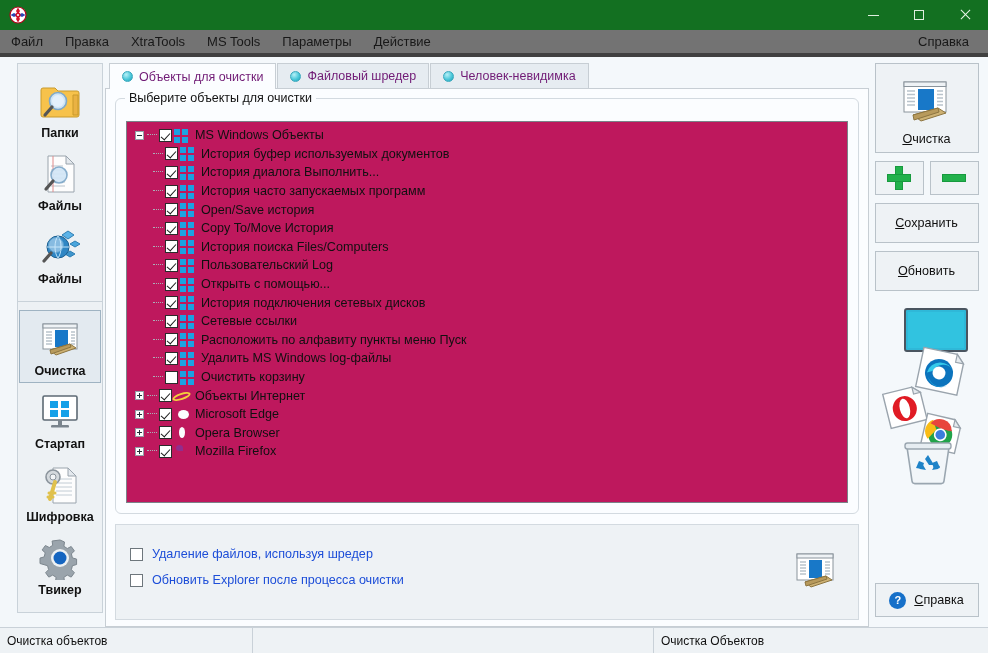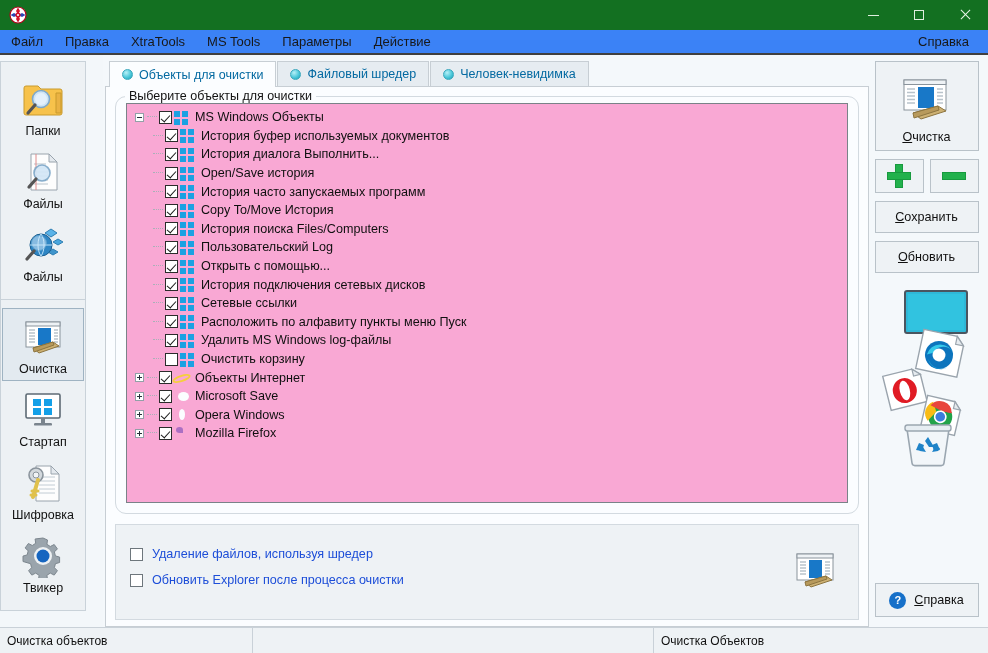--- a/index.html
+++ b/index.html
@@ -29,34 +29,34 @@
     color:#e7f3e7;font-size:14px;line-height:1;}
   .glyph-min{display:block;width:11px;height:1px;background:#dfeedf;}
   .glyph-max{display:block;width:10px;height:10px;border:1px solid #dfeedf;box-sizing:border-box;}
   .glyph-close{position:relative;width:12px;height:12px;}
   .glyph-close:before,.glyph-close:after{content:"";position:absolute;left:0;top:5px;width:13px;height:1px;background:#e9f5e9;}
   .glyph-close:before{transform:rotate(45deg);}
   .glyph-close:after{transform:rotate(-45deg);}
 
   
   .menubar{
-    flex:0 0 23px;height:23px;background:#3b82f6;display:flex;align-items:center;
-    border-bottom:2px solid #404040;position:relative;
+    flex:0 0 23px;height:23px;background:#737373;display:flex;align-items:center;
+    border-bottom:4px solid #404040;position:relative;
   }
   .menu-item{padding:2px 11px;font-size:13px;color:#181818;white-space:nowrap;}
   .menu-right{position:absolute;right:8px;top:2px;}
 
   
   .body{flex:1 1 auto;display:flex;background:#f4f8fb;min-height:0;position:relative;}
 
   
   .sidebar{
     flex:0 0 103px;width:103px;background:#f3f7fa;
     padding:6px 0 0 0;box-sizing:border-box;
-    display:flex;flex-direction:column;align-items:flex-start;
+    display:flex;flex-direction:column;align-items:flex-end;font-weight:bold;
   }
   .side-group{
     width:86px;border:1px solid #c9d2d9;background:#edf1f4;box-sizing:border-box;
     display:flex;flex-direction:column;align-items:center;
   }
   .side-group.g1{padding:8px 0 10px;}
   .side-group.g2{padding:8px 0 10px;margin-top:-1px;}
   .side-item{
     width:82px;padding:6px 0 4px;display:flex;flex-direction:column;align-items:center;
     box-sizing:border-box;border:1px solid transparent;
@@ -64,39 +64,39 @@
   .side-item.active{border:1px solid #9fb3c2;background:#e3eaf0;}
   .side-label{font-size:12.5px;color:#121212;margin-top:3px;white-space:nowrap;}
   .side-ico{width:46px;height:44px;position:relative;}
 
   
   .main{flex:1 1 auto;min-width:0;display:flex;flex-direction:column;padding:6px 0 0 2px;box-sizing:border-box;}
   .tabstrip{display:flex;align-items:flex-end;height:26px;flex:0 0 26px;padding-left:4px;
     border-bottom:1px solid #c7ced4;box-sizing:border-box;}
   .tab{
     display:flex;align-items:center;gap:6px;height:25px;padding:0 12px;box-sizing:border-box;
-    background:#e6ecf1;border:1px solid #c7ced4;border-bottom:none;font-size:12.5px;color:#0369a1;
+    background:#e6ecf1;border:1px solid #c7ced4;border-bottom:none;font-size:12.5px;color:#701a75;
     margin-right:1px;white-space:nowrap;
   }
   .tab.active{background:#fbfdff;height:26px;position:relative;z-index:2;margin-bottom:-1px;}
   .tab-dot{width:11px;height:11px;border-radius:50%;
     background:radial-gradient(circle at 35% 30%,#b6f0f7 0%,#4cc8da 55%,#1a9fb5 100%);
     border:1px solid #3aa8bd;box-sizing:border-box;flex:0 0 11px;}
 
   .tabpage{flex:1 1 auto;background:#fbfdff;border:1px solid #c7ced4;border-top:none;
     box-sizing:border-box;padding:9px 9px 6px;display:flex;flex-direction:column;min-height:0;}
 
-  .groupbox{border:1px solid #d3dae0;border-radius:11px;position:relative;padding:6px 10px 10px;
+  .groupbox{border:1px solid #d3dae0;border-radius:6px;position:relative;padding:22px 10px 10px;
     box-sizing:border-box;}
   .groupbox > legend{position:absolute;top:-8px;left:9px;background:#fbfdff;padding:0 4px;
     font-size:12.5px;color:#111;}
   .gb-tree{flex:1 1 auto;min-height:0;display:flex;flex-direction:column;}
 
   .treebox{
-    flex:1 1 auto;min-height:0;border:1px solid #7a8288;background:#f9a8d4;overflow:hidden;
+    flex:1 1 auto;min-height:0;border:1px solid #7a8288;background:#be185d;overflow:hidden;
     padding:4px 2px 2px 4px;box-sizing:border-box;
   }
   .tnode{display:flex;align-items:center;height:18.6px;white-space:nowrap;position:relative;}
   .tnode .ind{flex:0 0 auto;}
   .expander{
     width:9px;height:9px;border:1px solid #93a0a8;background:#fff;box-sizing:border-box;
     position:relative;margin-right:3px;flex:0 0 9px;
   }
   .expander:before{content:"";position:absolute;left:1px;top:3px;width:5px;height:1px;background:#25303a;}
   .expander.plus:after{content:"";position:absolute;left:3px;top:1px;width:1px;height:5px;background:#25303a;}
@@ -156,21 +156,21 @@
   .rightcol{flex:0 0 119px;width:119px;padding:6px 8px 0 4px;box-sizing:border-box;
     display:flex;flex-direction:column;align-items:center;}
   .btn{
     background:#eef2f5;border:1px solid #b9c2c9;box-sizing:border-box;
     display:flex;align-items:center;justify-content:center;
     font-size:12.6px;color:#101010;
   }
   .btn-clean{width:104px;height:90px;flex-direction:column;gap:2px;padding-top:6px;}
   .plusminus{display:flex;gap:6px;margin-top:8px;}
   .btn-pm{width:49px;height:34px;}
-  .btn-wide{width:104px;height:32px;margin-top:8px;}
+  .btn-wide{width:104px;height:40px;margin-top:8px;}
   .btn-help{width:104px;height:34px;gap:8px;}
   .acc{text-decoration:underline;}
   .help-ico{width:17px;height:17px;border-radius:50%;background:#1670c9;color:#fff;font-size:11px;
     display:flex;align-items:center;justify-content:center;font-weight:bold;flex:0 0 17px;}
   .plus-g{position:relative;width:24px;height:24px;}
   .plus-g:before,.plus-g:after{content:"";position:absolute;background:#22b14c;border:1px solid #179a3e;box-sizing:border-box;}
   .plus-g:before{left:8px;top:0;width:8px;height:24px;}
   .plus-g:after{left:0;top:8px;width:24px;height:8px;}
   .minus-g{width:24px;height:8px;background:#22b14c;border:1px solid #179a3e;box-sizing:border-box;}
   .right-illus{width:104px;height:180px;margin-top:14px;position:relative;}
@@ -412,35 +412,35 @@
                 <span class="dotline"></span>
                 <span class="cb on"></span>
                 <span class="ico">
                   <span class="ico-win">
                     <i></i>
                     <i></i>
                     <i></i>
                     <i></i>
                   </span>
                 </span>
+                <span class="tlabel">История часто запускаемых программ</span>
+              </div>
+              <div class="tnode">
+                <span class="ind" style="width: 22px; flex: 0 0 22px;"></span>
+                <span class="dotline"></span>
+                <span class="cb on"></span>
+                <span class="ico">
+                  <span class="ico-win">
+                    <i></i>
+                    <i></i>
+                    <i></i>
+                    <i></i>
+                  </span>
+                </span>
                 <span class="tlabel">Open/Save история</span>
-              </div>
-              <div class="tnode">
-                <span class="ind" style="width: 22px; flex: 0 0 22px;"></span>
-                <span class="dotline"></span>
-                <span class="cb on"></span>
-                <span class="ico">
-                  <span class="ico-win">
-                    <i></i>
-                    <i></i>
-                    <i></i>
-                    <i></i>
-                  </span>
-                </span>
-                <span class="tlabel">История часто запускаемых программ</span>
               </div>
               <div class="tnode">
                 <span class="ind" style="width: 22px; flex: 0 0 22px;"></span>
                 <span class="dotline"></span>
                 <span class="cb on"></span>
                 <span class="ico">
                   <span class="ico-win">
                     <i></i>
                     <i></i>
                     <i></i>
@@ -568,29 +568,29 @@
                 <span class="cb on"></span>
                 <span class="ico"><span class="ico-ie"></span></span>
                 <span class="tlabel">Объекты Интернет</span>
               </div>
               <div class="tnode">
                 <span class="ind" style="width: 4px; flex: 0 0 4px;"></span>
                 <span class="expander plus"></span>
                 <span class="dotline"></span>
                 <span class="cb on"></span>
                 <span class="ico"><span class="ico-edge"></span></span>
-                <span class="tlabel">Microsoft Save</span>
+                <span class="tlabel">Microsoft Edge</span>
               </div>
               <div class="tnode">
                 <span class="ind" style="width: 4px; flex: 0 0 4px;"></span>
                 <span class="expander plus"></span>
                 <span class="dotline"></span>
                 <span class="cb on"></span>
                 <span class="ico"><span class="ico-opera"></span></span>
-                <span class="tlabel">Opera Windows</span>
+                <span class="tlabel">Opera Browser</span>
               </div>
               <div class="tnode">
                 <span class="ind" style="width: 4px; flex: 0 0 4px;"></span>
                 <span class="expander plus"></span>
                 <span class="dotline"></span>
                 <span class="cb on"></span>
                 <span class="ico"><span class="ico-ff"></span></span>
                 <span class="tlabel">Mozilla Firefox</span>
               </div>
             </div>

